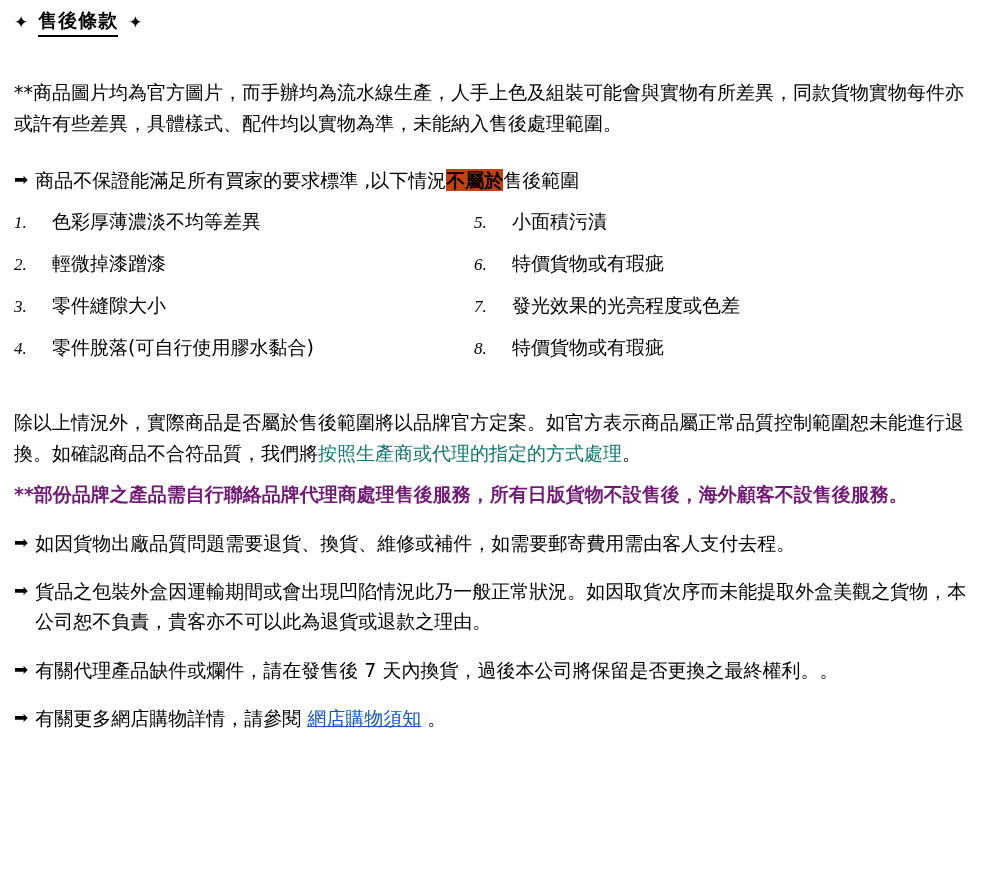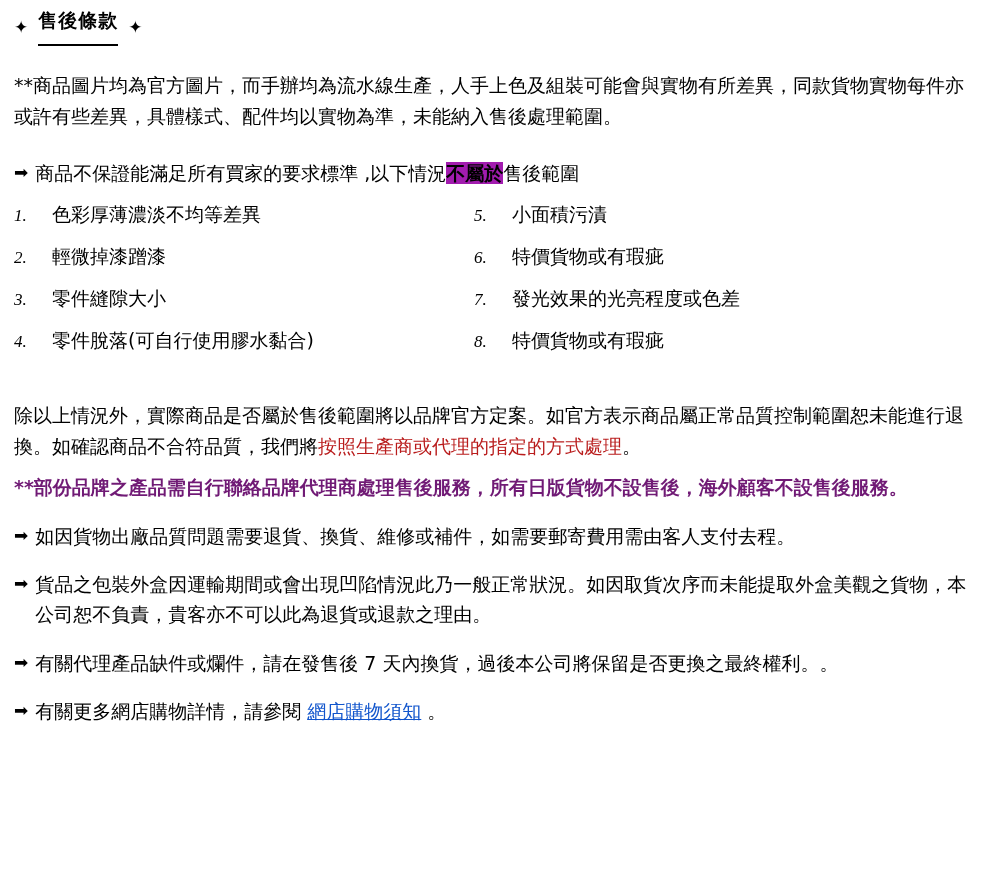--- a/index.html
+++ b/index.html
@@ -25,60 +25,60 @@
   .title-row {
     display: flex;
     align-items: center;
     gap: 10px;
     padding: 8px 0 0 14px;
     font-size: 19px;
     font-weight: bold;
   }
   .title-text {
     border-bottom: 2px solid #000;
-    padding-bottom: 10px;
+    padding-bottom: 1px;
     letter-spacing: 1px;
   }
   .star {
     font-size: 17px;
     line-height: 1;
   }
 
   .para {
     font-size: 19px;
     line-height: 1.62;
     margin: 0;
     padding: 0 26px 0 14px;
   }
   .gap-lg { height: 26px; }
   .gap-md { height: 18px; }
   .gap-sm { height: 10px; }
 
   .p-intro {
-    margin-top: 24px;
+    margin-top: 40px;
   }
 
   .arrow-line {
     display: flex;
     align-items: flex-start;
     font-size: 19px;
     line-height: 1.6;
     padding: 0 26px 0 14px;
   }
   .arrow-glyph {
     flex: 0 0 auto;
     margin-right: 7px;
     font-size: 17px;
     line-height: 1.75;
   }
   .arrow-body {
     flex: 1 1 auto;
   }
   .hl {
-    background: #a21caf;
+    background: #c2410c;
     font-weight: bold;
   }
 
   .lists {
     display: flex;
     padding: 14px 0 0 14px;
     gap: 0;
   }
   .list-col {
     width: 430px;
@@ -100,21 +100,21 @@
     margin-bottom: 17px;
   }
   .li-num {
     flex: 0 0 38px;
     font-size: 17px;
     font-style: italic;
     font-family: "Liberation Serif", serif;
   }
   .li-txt { flex: 1 1 auto; }
 
-  .gray { color: #b91c1c; }
+  .gray { color: #0f766e; }
   .red { color: #701a75; font-weight: bold; }
   .link {
     color: #1155cc;
   }
 
   .block-spacer-1 { height: 30px; }
 </style>
 </head>
 <body>
 

